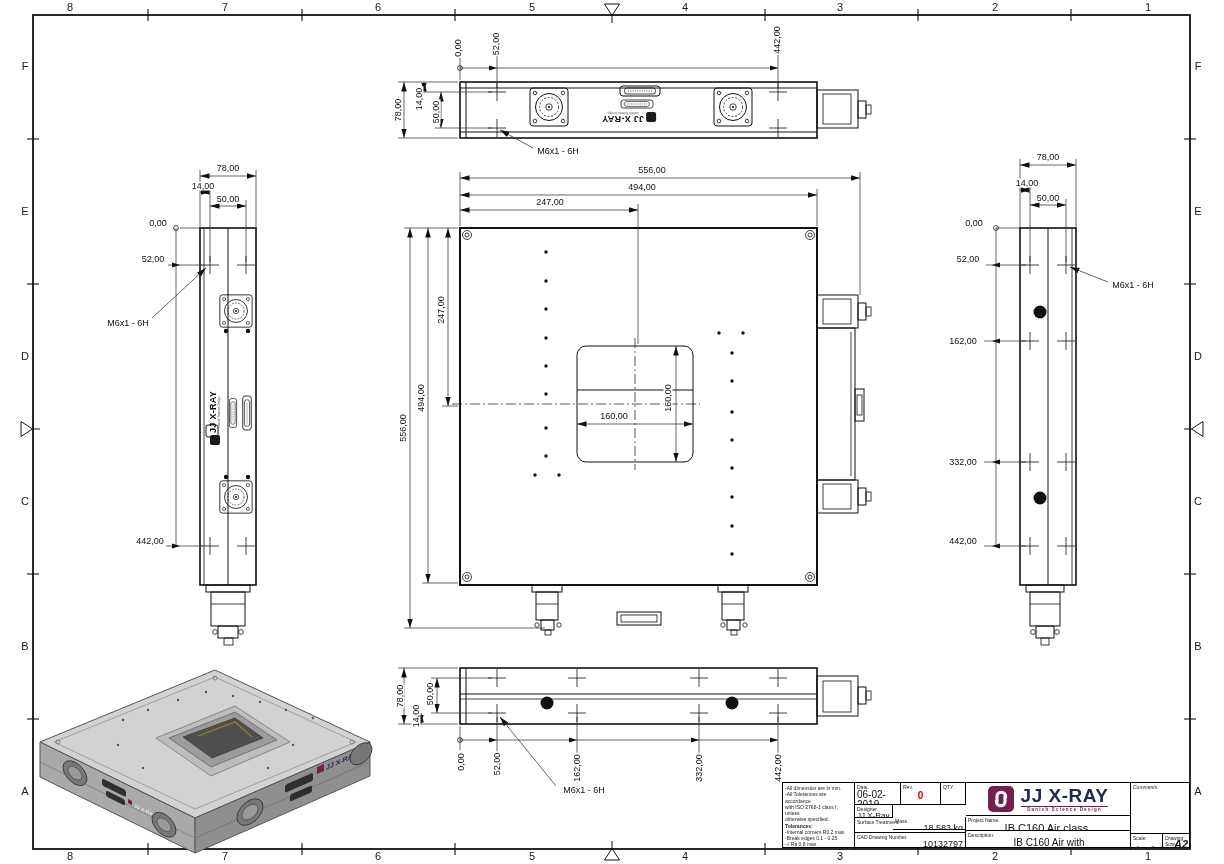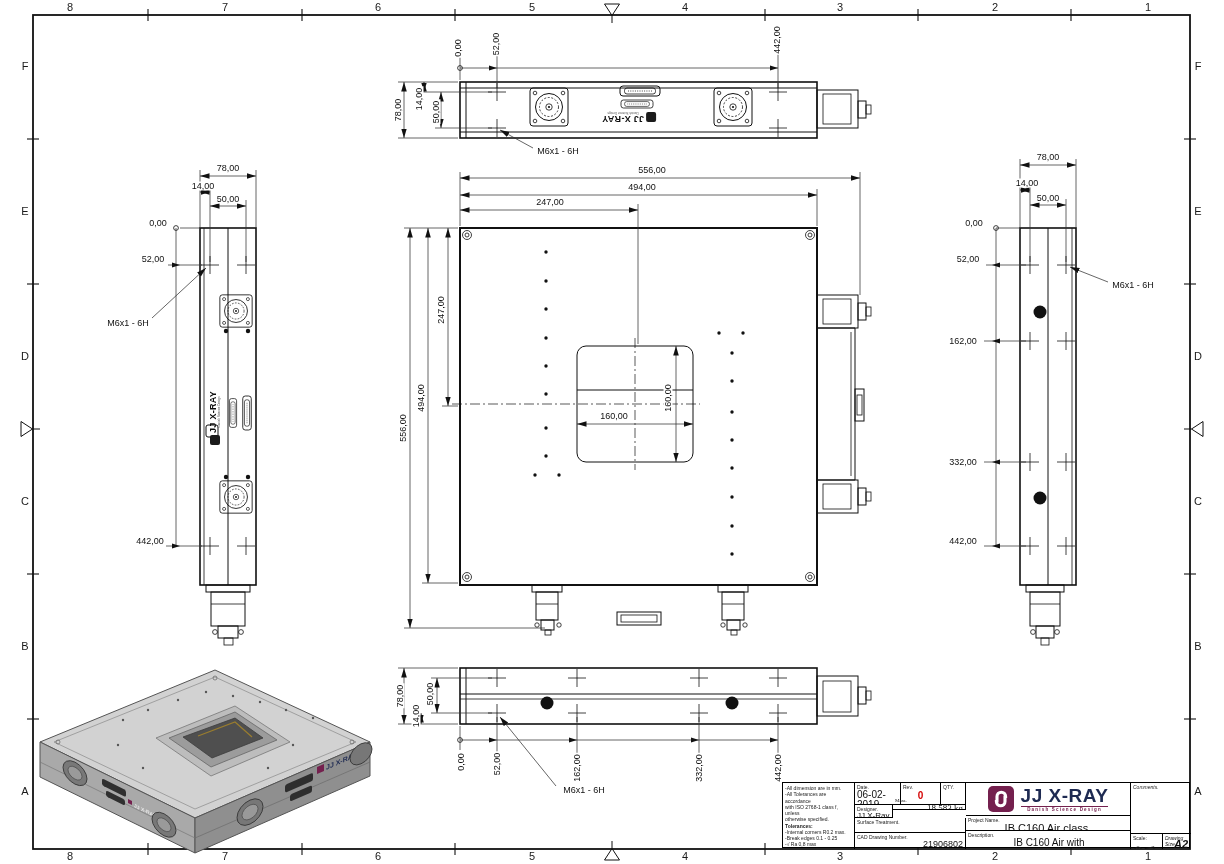--- a/index.html
+++ b/index.html
@@ -529,31 +529,31 @@
       <div class="red">0</div>
     </div>
     <div class="cell" style="left:158px;top:0;width:25px;height:22px;">
       <div class="cl">QTY.</div>
     </div>
 
     <div class="cell" style="left:72px;top:22px;width:38px;height:13px;">
       <div class="cl">Designer.</div>
       <div class="v8">JJ X-Ray A/S</div>
     </div>
-    <div class="cell" style="left:110px;top:14px;width:73px;height:13px;font-family:Liberation Serif, serif;">
+    <div class="cell" style="left:110px;top:34px;width:73px;height:13px;">
       <div class="cl">Mass.</div>
       <div class="v9 rt">18,583 kg</div>
     </div>
 
     <div class="cell" style="left:72px;top:35px;width:111px;height:15px;">
       <div class="cl">Surface Treatment.</div>
     </div>
     <div class="cell nbb" style="left:72px;top:50px;width:111px;height:16px;">
       <div class="cl">CAD Drawing Number.</div>
-      <div class="v9 rt">21906802</div>
+      <div class="v9 rt">10132797</div>
     </div>
 
     <div class="cell" style="left:183px;top:0;width:165px;height:33px;">
       <div class="logo-wrap">
         <svg width="26" height="26" viewBox="0 0 26 26">
           <rect width="26" height="26" rx="5" fill="#74204E"></rect>
           <path d="M9 16.5 V10.5 a4.3 4.3 0 0 1 8.6 0 V12" stroke="#fff" stroke-width="3.1" fill="none"></path>
           <path d="M17 9.5 v6 a4.3 4.3 0 0 1 -8.6 0 V14" stroke="#fff" stroke-width="3.1" fill="none"></path>
         </svg>
         <span class="logo-text-col">

